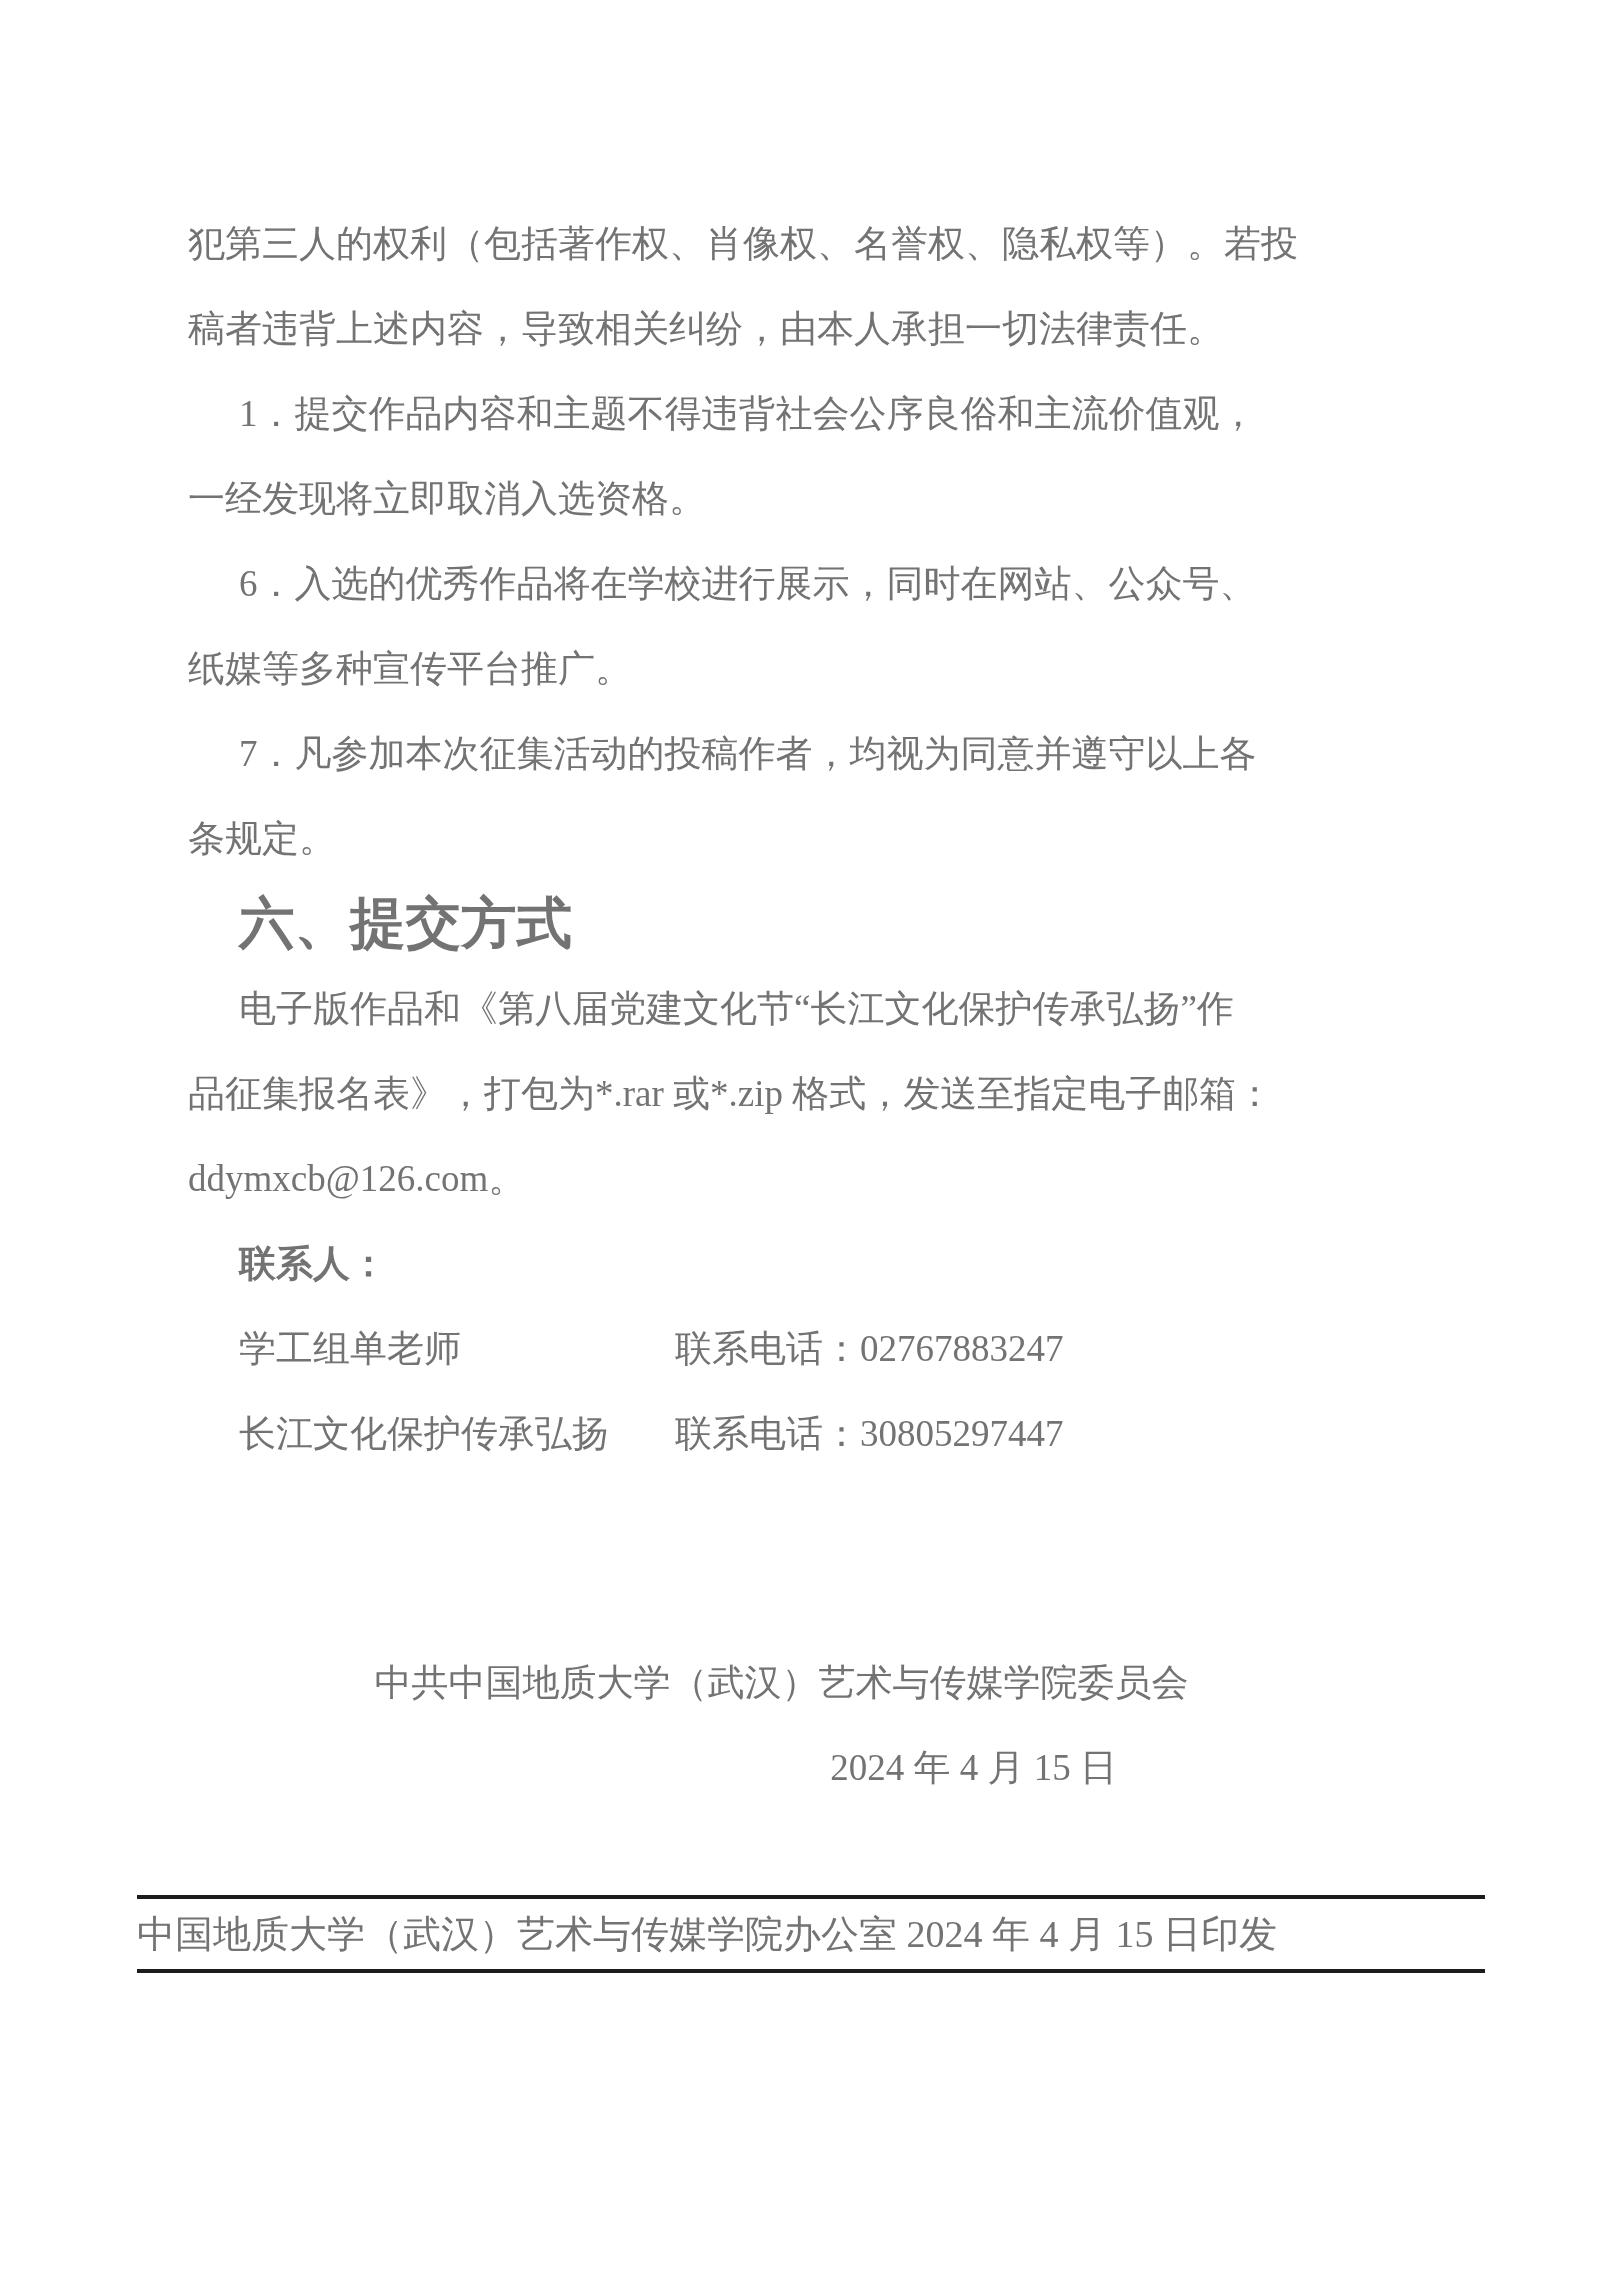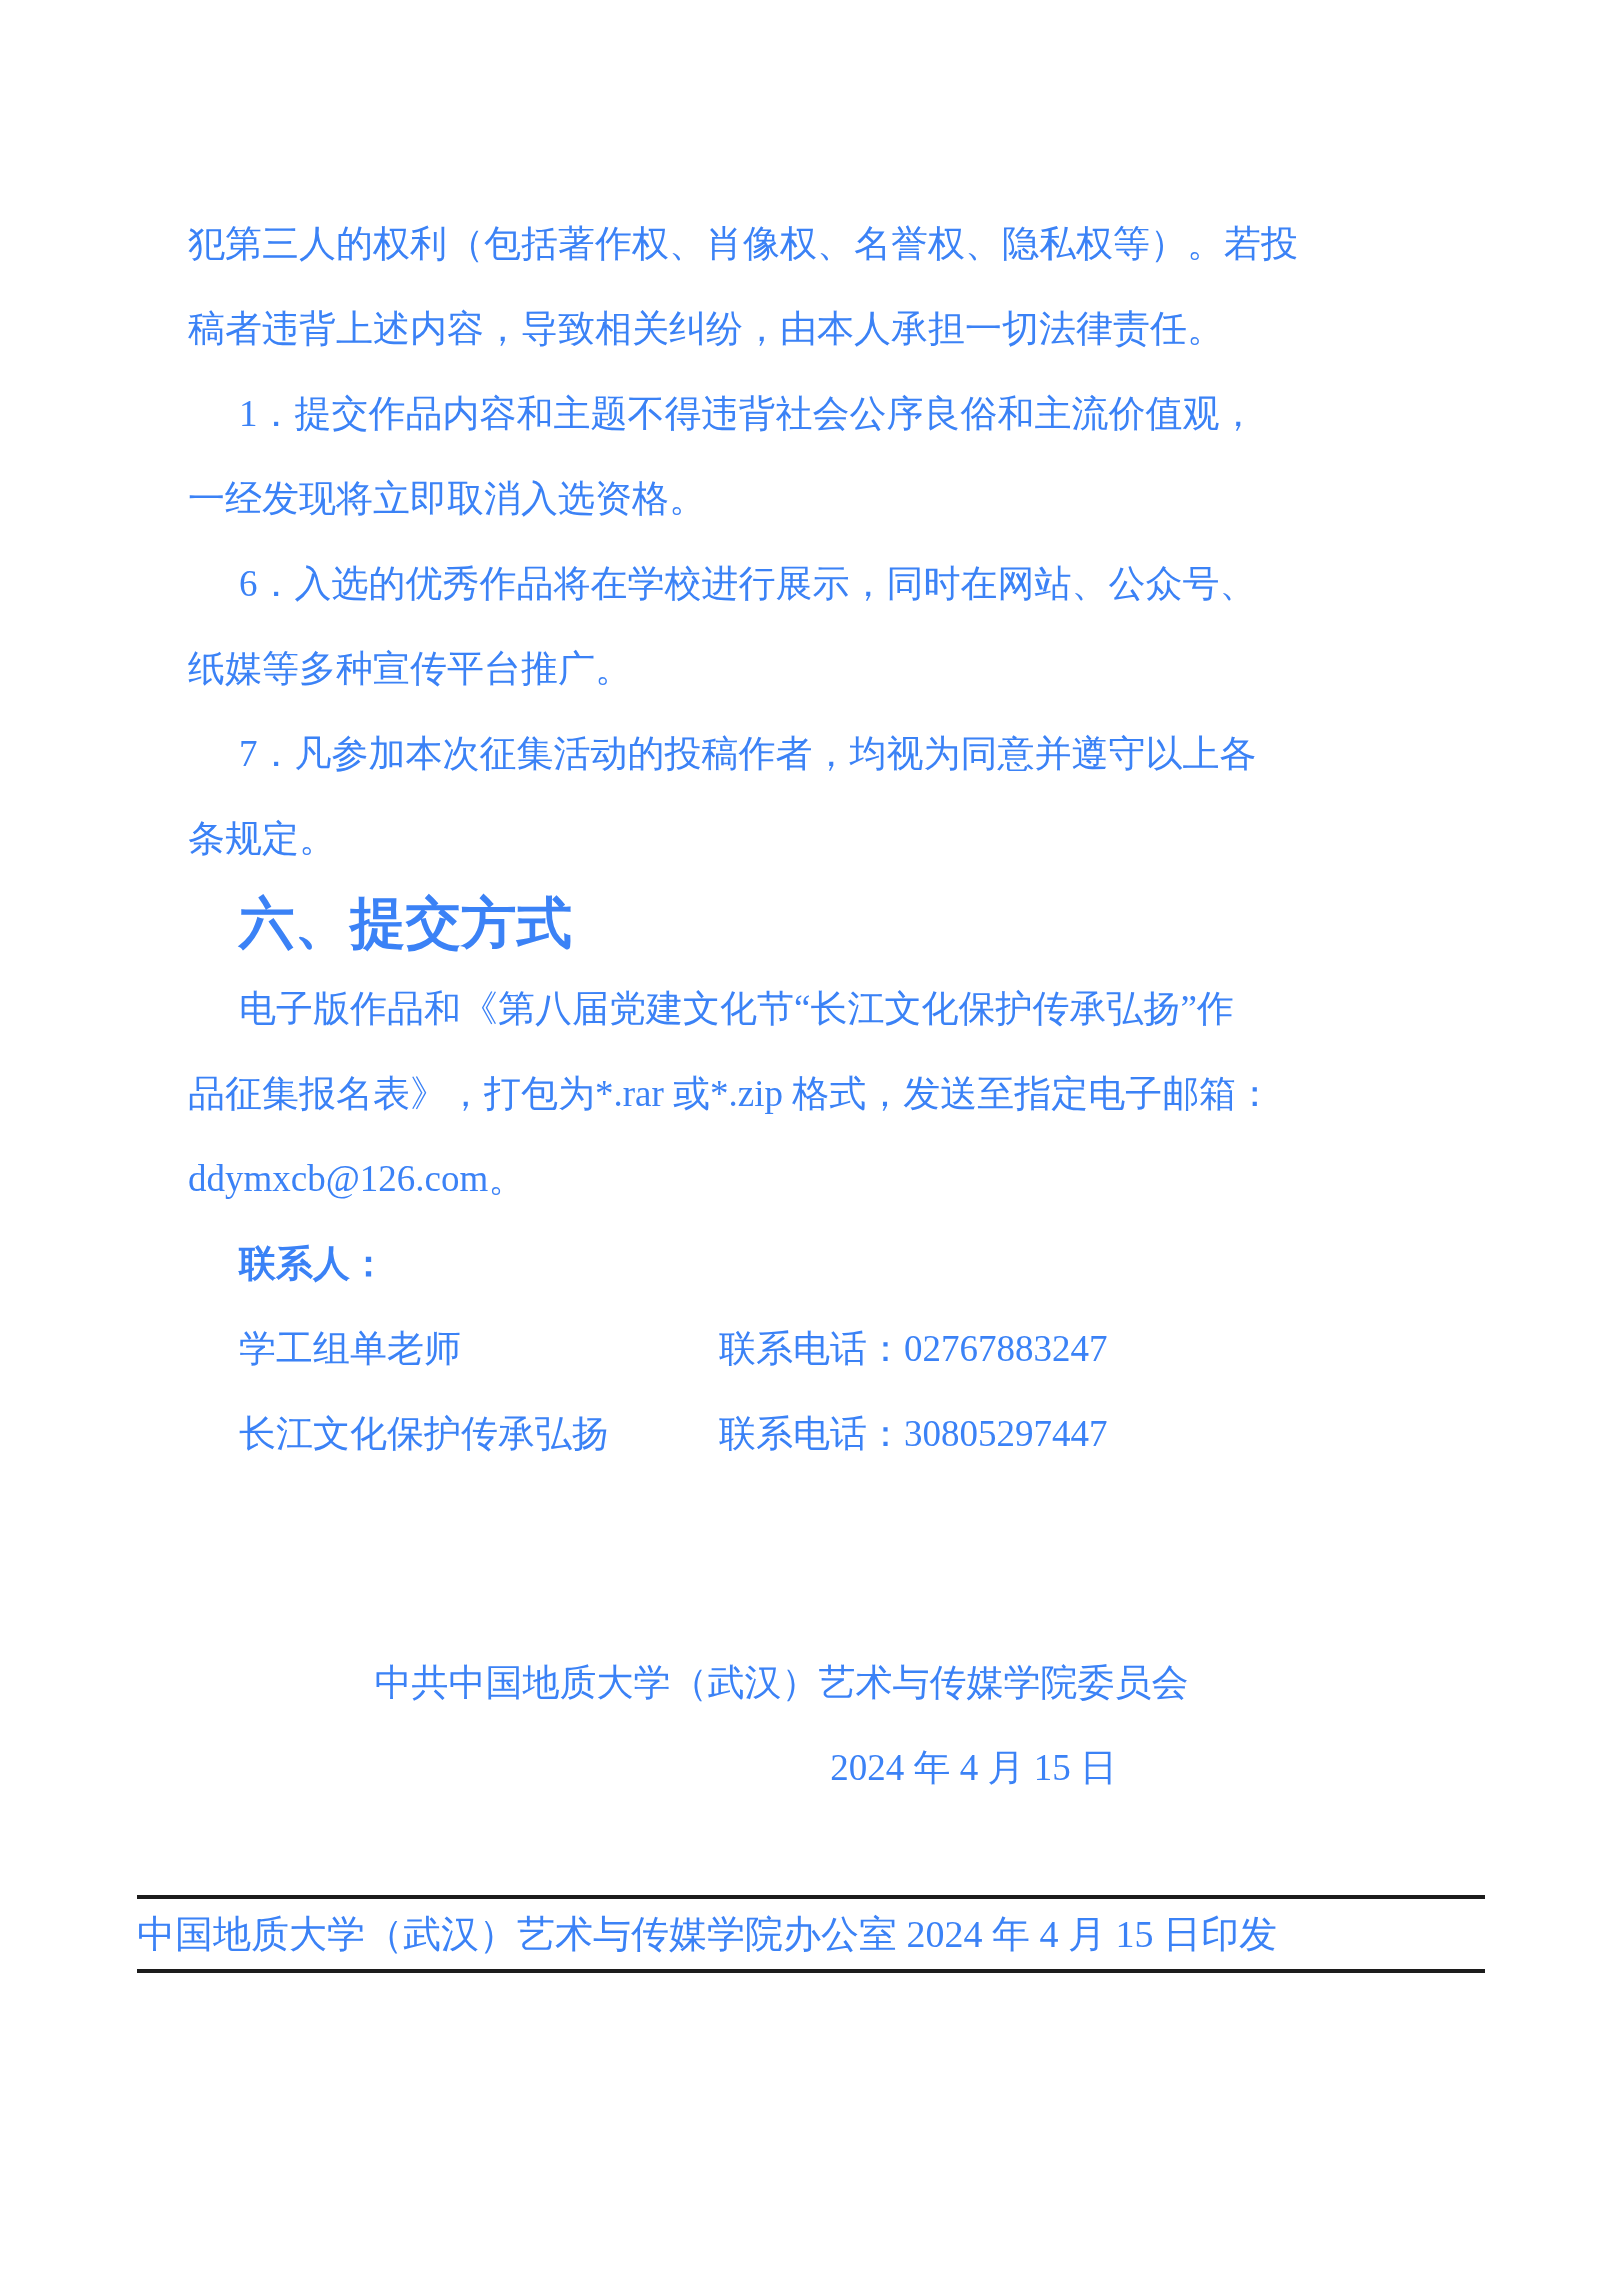--- a/index.html
+++ b/index.html
@@ -5,21 +5,21 @@
   html, body {
     margin: 0;
     padding: 0;
     background: #ffffff;
   }
   .page {
     position: relative;
     width: 1621px;
     height: 2293px;
     background: #ffffff;
-    color: #3b82f6;
+    color: #737373;
     font-family: "Liberation Serif", "DejaVu Serif", serif;
     font-size: 37px;
     overflow: hidden;
   }
   .content {
     padding: 201px 157px 0 188px;
   }
   .line {
     height: 85px;
     line-height: 85px;
@@ -39,21 +39,20 @@
   .contact-row {
     display: flex;
     align-items: flex-end;
   }
   .contact-name {
     width: 436px;
     flex: 0 0 auto;
   }
   .contact-phone {
     flex: 0 0 auto;
-    margin-left: 44px;
   }
   .signature {
     height: 85px;
     line-height: 85px;
     white-space: nowrap;
     text-align: center;
     padding-right: 89px;
     margin-top: 164px;
   }
   .sign-date {

